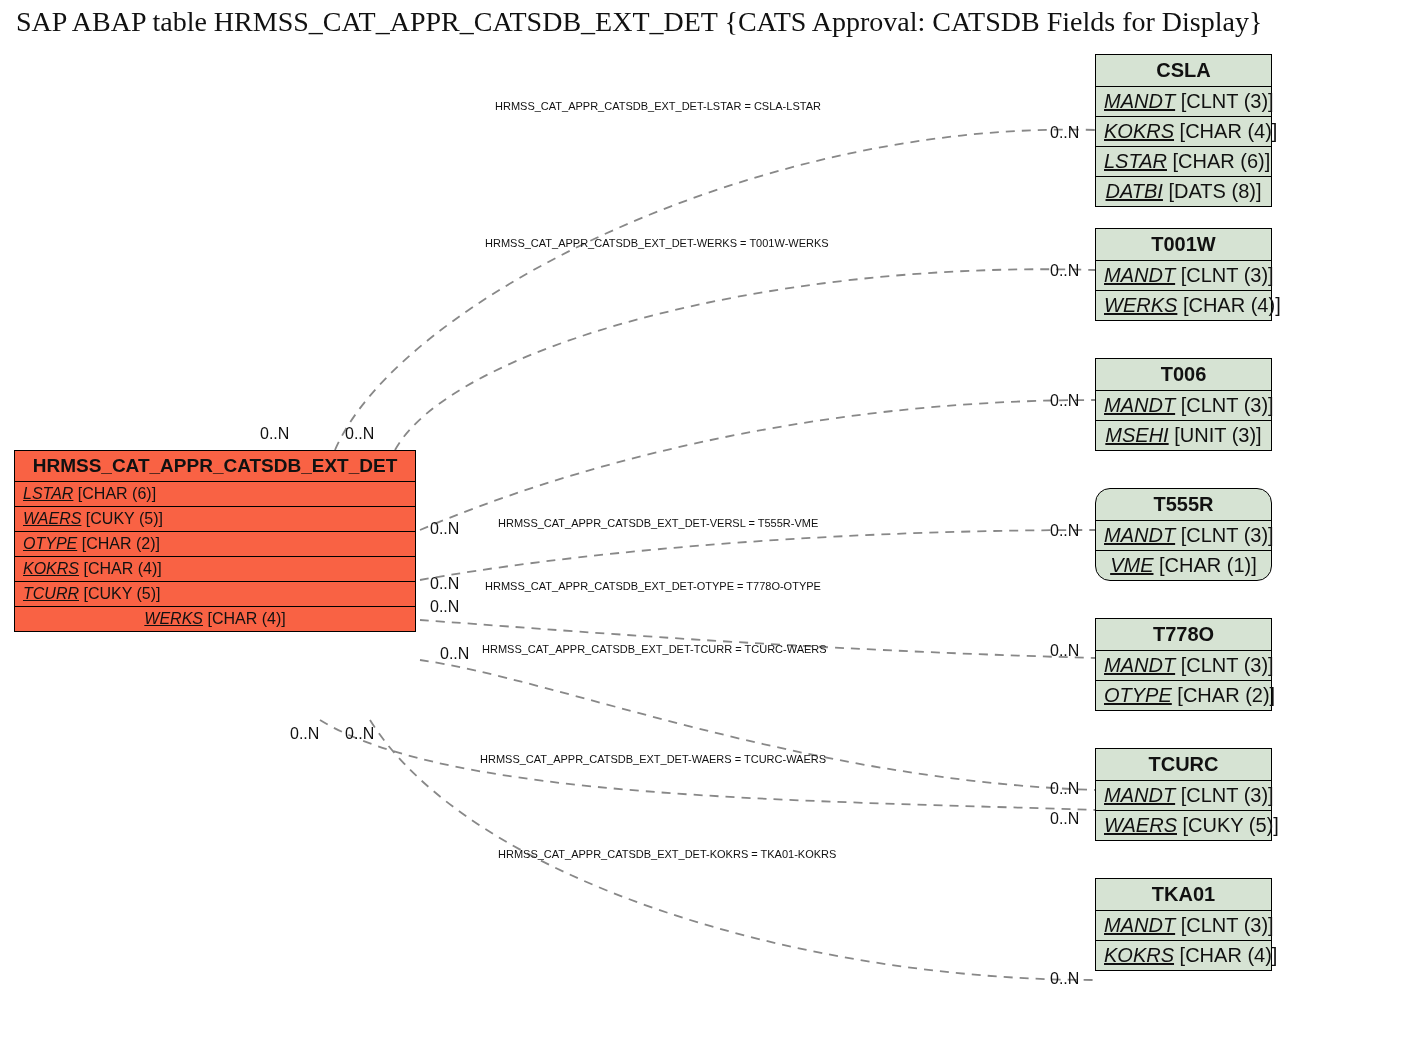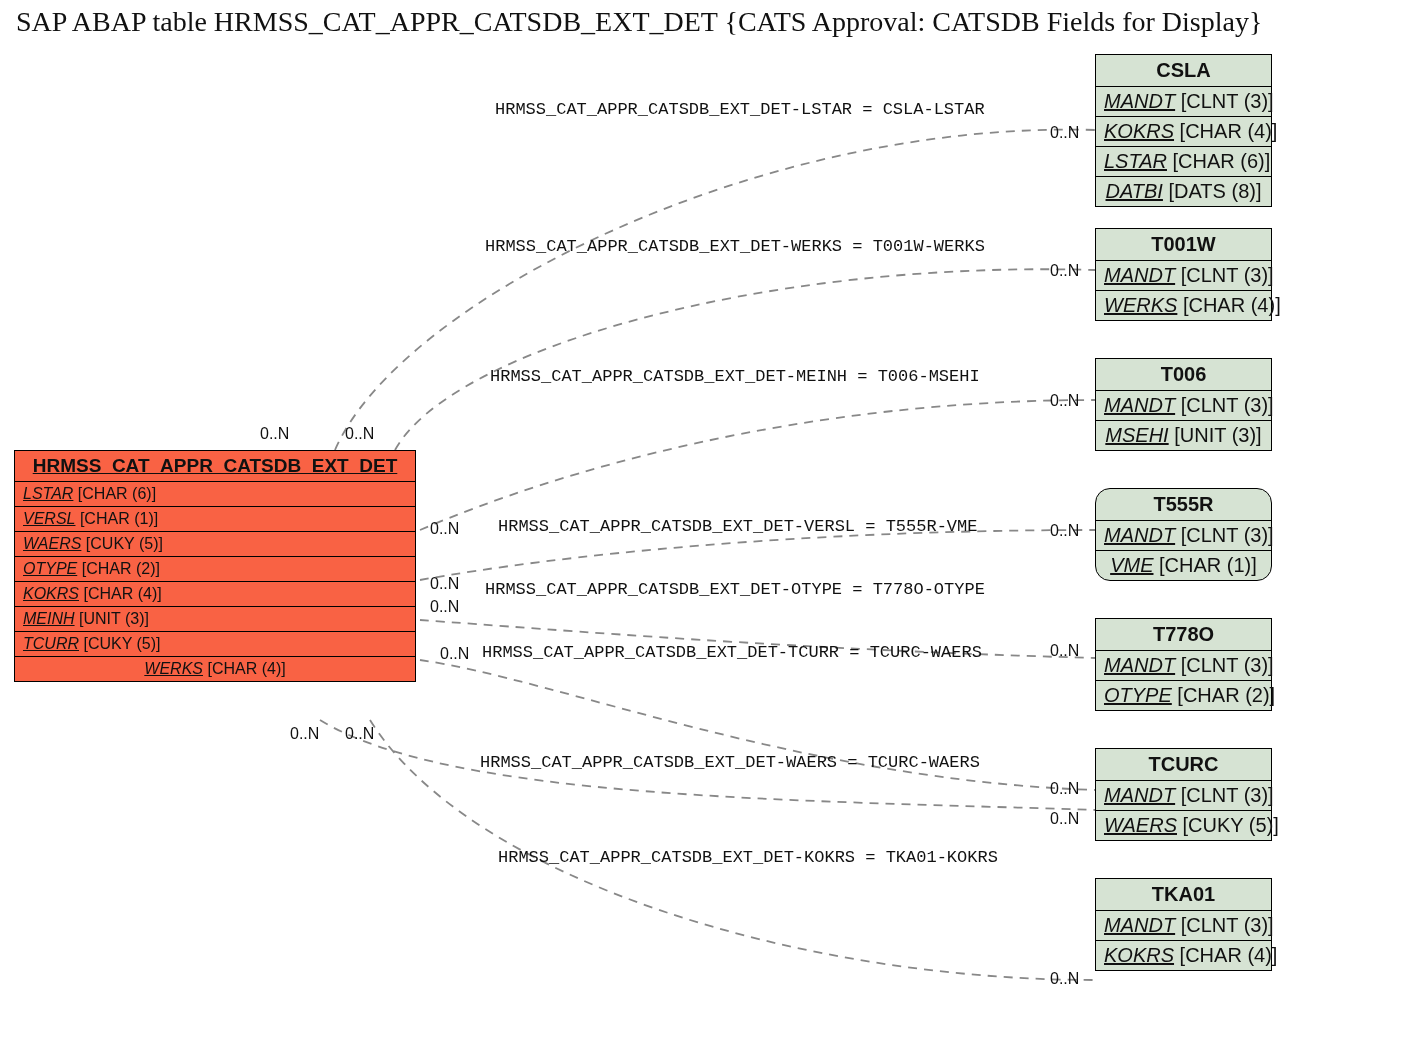--- a/index.html
+++ b/index.html
@@ -4,24 +4,24 @@
 <style>
   html,body{margin:0;padding:0;background:#fff;font-family:Verdana,Geneva,sans-serif;color:#111;}
   .canvas{position:relative;width:1425px;height:1064px;}
   .title{position:absolute;left:16px;top:6px;font-size:28px;font-family:Georgia,serif;}
   .tbl{position:absolute;border:1.5px solid #000;background:#d6e3d3;}
   .tbl .hdr{font-weight:bold;text-align:center;padding:4px 10px;border-bottom:1.5px solid #000;font-size:20px;}
   .tbl .row{padding:3px 8px;border-bottom:1.5px solid #000;font-size:20px;white-space:nowrap;}
   .tbl .row:last-child{border-bottom:none;text-align:center;}
   .tbl .row .fld{font-style:italic;text-decoration:underline;}
   .main{background:#f96244;}
-  .main .hdr{font-size:19px;text-decoration:underline;}
+  .main .hdr{font-size:19px;}
   .main .row{font-size:16px;}
   .main .row .fld{font-style:italic;}
-  .rel-label{position:absolute;font-size:17px;font-family:Liberation Mono, monospace;white-space:nowrap;}
+  .rel-label{position:absolute;font-size:11px;font-family:Liberation Sans, sans-serif;white-space:nowrap;}
   .card-label{position:absolute;font-size:16px;white-space:nowrap;font-family:Verdana,sans-serif;}
   svg.lines{position:absolute;left:0;top:0;width:1425px;height:1064px;pointer-events:none;}
   svg.lines path{stroke:#888;stroke-width:1.8;stroke-dasharray:9 7;fill:none;}
 </style>
 </head>
 <body>
 <div class="canvas">
 
 <svg class="lines">
 
@@ -33,41 +33,38 @@
   <path d="M 420 660 C 560 680, 800 780, 1095 790"></path>
   <path d="M 320 720 C 450 800, 800 800, 1095 810"></path>
   <path d="M 370 720 C 470 880, 800 980, 1095 980"></path>
 </svg>
 
 <div class="title">SAP ABAP table HRMSS_CAT_APPR_CATSDB_EXT_DET {CATS Approval: CATSDB Fields for Display}</div>
 
 <div class="tbl main" style="left:14px;top:450px;width:400px;">
   <div class="hdr">HRMSS_CAT_APPR_CATSDB_EXT_DET</div>
   <div class="row"><span class="fld">LSTAR</span> <span>[CHAR (6)]</span></div>
-  <div class="row"><span class="fld">VERSL</span> <span>[CHAR (1)]</span></div>
   <div class="row"><span class="fld">WAERS</span> <span>[CUKY (5)]</span></div>
   <div class="row"><span class="fld">OTYPE</span> <span>[CHAR (2)]</span></div>
   <div class="row"><span class="fld">KOKRS</span> <span>[CHAR (4)]</span></div>
-  <div class="row"><span class="fld">MEINH</span> <span>[UNIT (3)]</span></div>
   <div class="row"><span class="fld">TCURR</span> <span>[CUKY (5)]</span></div>
   <div class="row"><span class="fld">WERKS</span> <span>[CHAR (4)]</span></div>
 </div>
 
 <div class="card-label" style="left:260px;top:425px;">0..N</div>
 <div class="card-label" style="left:345px;top:425px;">0..N</div>
 <div class="card-label" style="left:430px;top:520px;">0..N</div>
 <div class="card-label" style="left:430px;top:575px;">0..N</div>
 <div class="card-label" style="left:430px;top:598px;">0..N</div>
 <div class="card-label" style="left:440px;top:645px;">0..N</div>
 <div class="card-label" style="left:290px;top:725px;">0..N</div>
 <div class="card-label" style="left:345px;top:725px;">0..N</div>
 
 <div class="rel-label" style="left:495px;top:100px;">HRMSS_CAT_APPR_CATSDB_EXT_DET-LSTAR = CSLA-LSTAR</div>
 <div class="rel-label" style="left:485px;top:237px;">HRMSS_CAT_APPR_CATSDB_EXT_DET-WERKS = T001W-WERKS</div>
-<div class="rel-label" style="left:490px;top:367px;">HRMSS_CAT_APPR_CATSDB_EXT_DET-MEINH = T006-MSEHI</div>
 <div class="rel-label" style="left:498px;top:517px;">HRMSS_CAT_APPR_CATSDB_EXT_DET-VERSL = T555R-VME</div>
 <div class="rel-label" style="left:485px;top:580px;">HRMSS_CAT_APPR_CATSDB_EXT_DET-OTYPE = T778O-OTYPE</div>
 <div class="rel-label" style="left:480px;top:753px;">HRMSS_CAT_APPR_CATSDB_EXT_DET-WAERS = TCURC-WAERS</div>
 <div class="rel-label" style="left:482px;top:643px;">HRMSS_CAT_APPR_CATSDB_EXT_DET-TCURR = TCURC-WAERS</div>
 <div class="rel-label" style="left:498px;top:820px;margin-top:28px;">HRMSS_CAT_APPR_CATSDB_EXT_DET-KOKRS = TKA01-KOKRS</div>
 
 <div class="tbl" style="left:1095px;top:54px;width:175px;">
   <div class="hdr">CSLA</div>
   <div class="row"><span class="fld">MANDT</span> <span>[CLNT (3)]</span></div>
   <div class="row"><span class="fld">KOKRS</span> <span>[CHAR (4)]</span></div>

